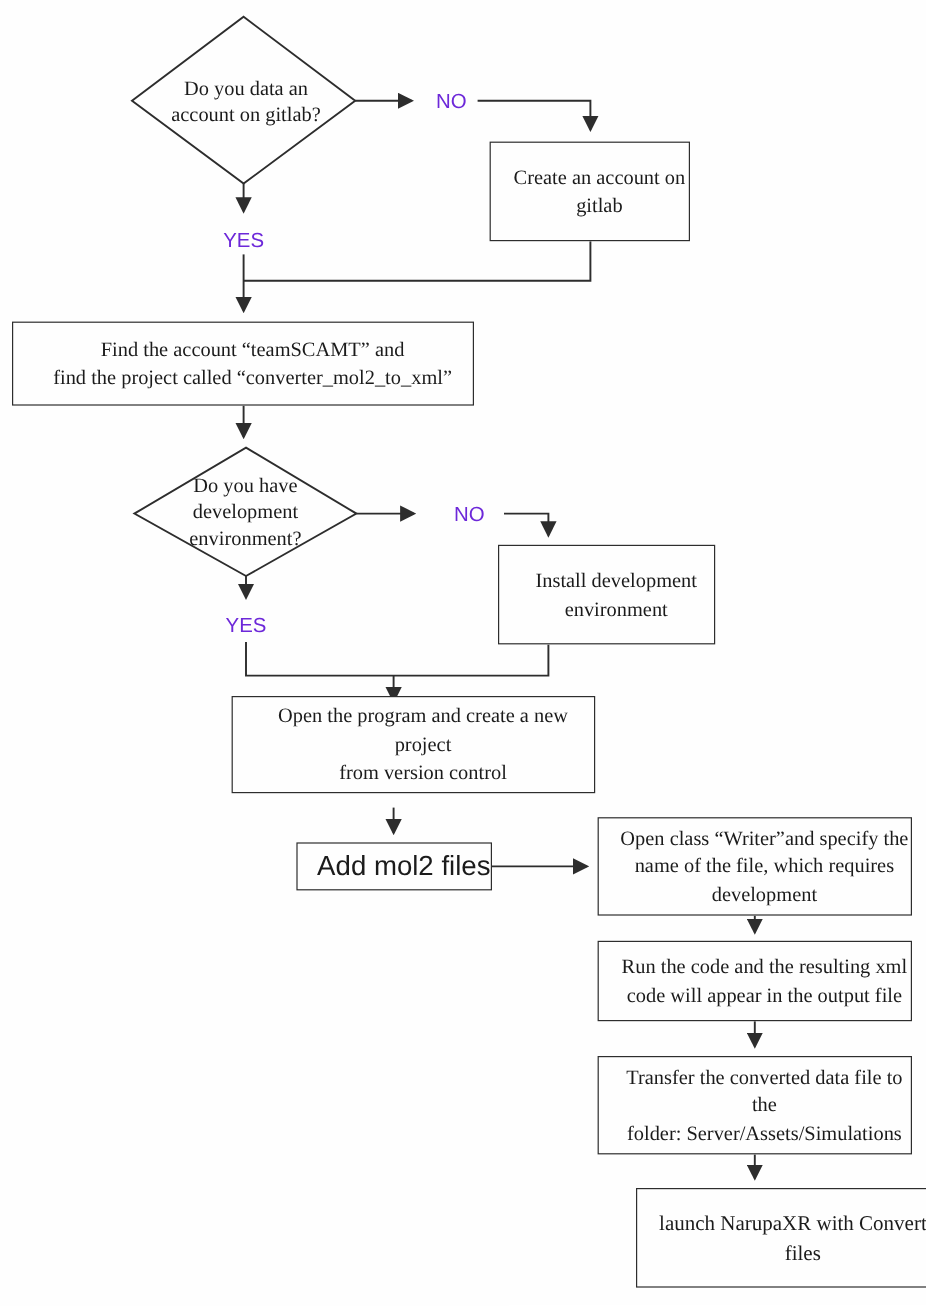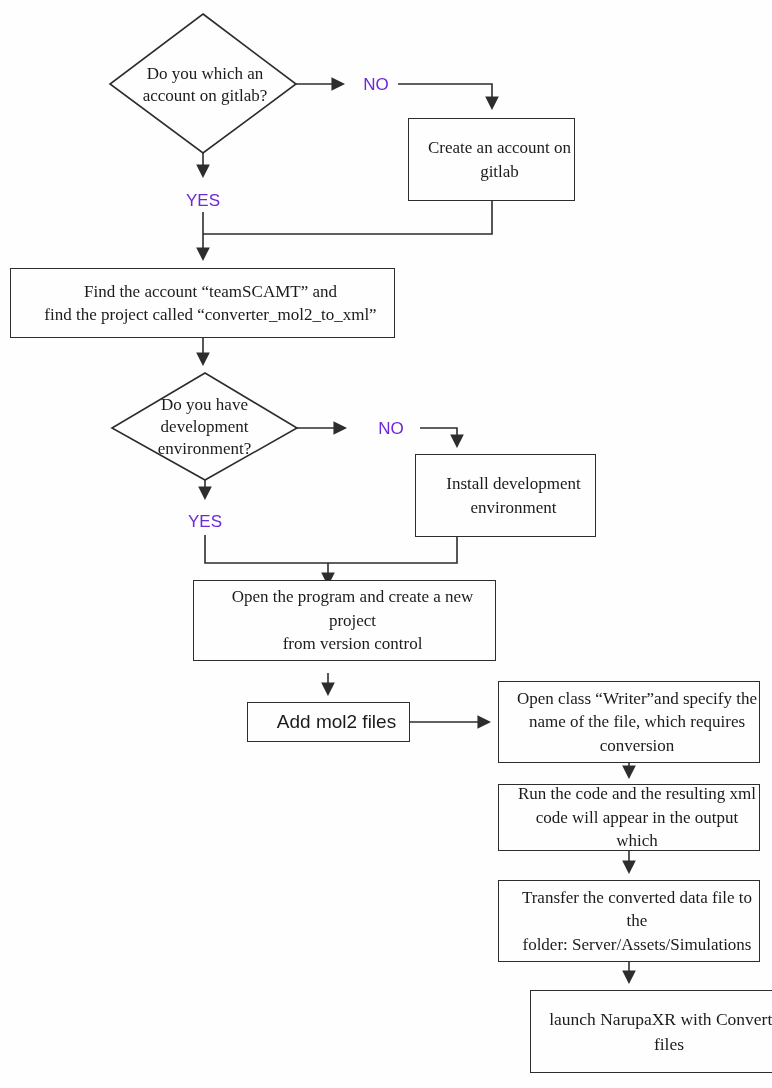--- a/index.html
+++ b/index.html
@@ -40,21 +40,21 @@
   .dlabel span { line-height: 1.3; }
   .branch-label {
     position: absolute;
     font-family: "Liberation Sans", sans-serif;
     font-size: 17px;
     color: #6d28d9;
     text-align: center;
   }
   .sans span {
     font-family: "Liberation Sans", sans-serif;
-    font-size: 19px;
+    font-size: 23px;
   }
   .big span { font-size: 17.5px; }
 </style>
 </head>
 <body>
 
 <div class="canvas">
 
   <svg class="wires" viewBox="0 0 772 1088" fill="none" stroke="#2d2d2d" stroke-width="1.6">
     <defs>
@@ -78,21 +78,21 @@
     <path d="M205,535 V563 H457 V537"></path>
     <path d="M328,563 V584" marker-end="url(#arw)"></path>
     <path d="M328,673 V694" marker-end="url(#arw)"></path>
     <path d="M410,722 H489" marker-end="url(#arw)"></path>
     <path d="M629,763 V777" marker-end="url(#arw)"></path>
     <path d="M629,851 V872" marker-end="url(#arw)"></path>
     <path d="M629,962 V982" marker-end="url(#arw)"></path>
   </svg>
 
   <div class="dlabel" style="left:110px; top:63px; width:190px;">
-    <span>Do you which an
+    <span>Do you data an
 account on gitlab?</span>
   </div>
   <div class="dlabel" style="left:117px; top:394px; width:175px;">
     <span>Do you have
 development
 environment?</span>
   </div>
 
   <div class="branch-label" style="left:358px; top:75px; width:36px;">NO</div>
   <div class="branch-label" style="left:181px; top:191px; width:44px;">YES</div>
@@ -119,26 +119,26 @@
 from version control</span>
   </div>
 
   <div class="box sans" style="left:247px; top:702px; width:163px; height:40px;">
     <span>Add mol2 files</span>
   </div>
 
   <div class="box" style="left:498px; top:681px; width:262px; height:82px;">
     <span>Open class “Writer”and specify the
 name of the file, which requires
-conversion</span>
+development</span>
   </div>
 
   <div class="box" style="left:498px; top:784px; width:262px; height:67px;">
     <span>Run the code and the resulting xml
-code will appear in the output which</span>
+code will appear in the output file</span>
   </div>
 
   <div class="box" style="left:498px; top:880px; width:262px; height:82px;">
     <span>Transfer the converted data file to the
 folder: Server/Assets/Simulations</span>
   </div>
 
   <div class="box big" style="left:498px; top:990px; width:262px; height:83px;margin-left:32px;">
     <span>launch NarupaXR with Converted files</span>
   </div>

